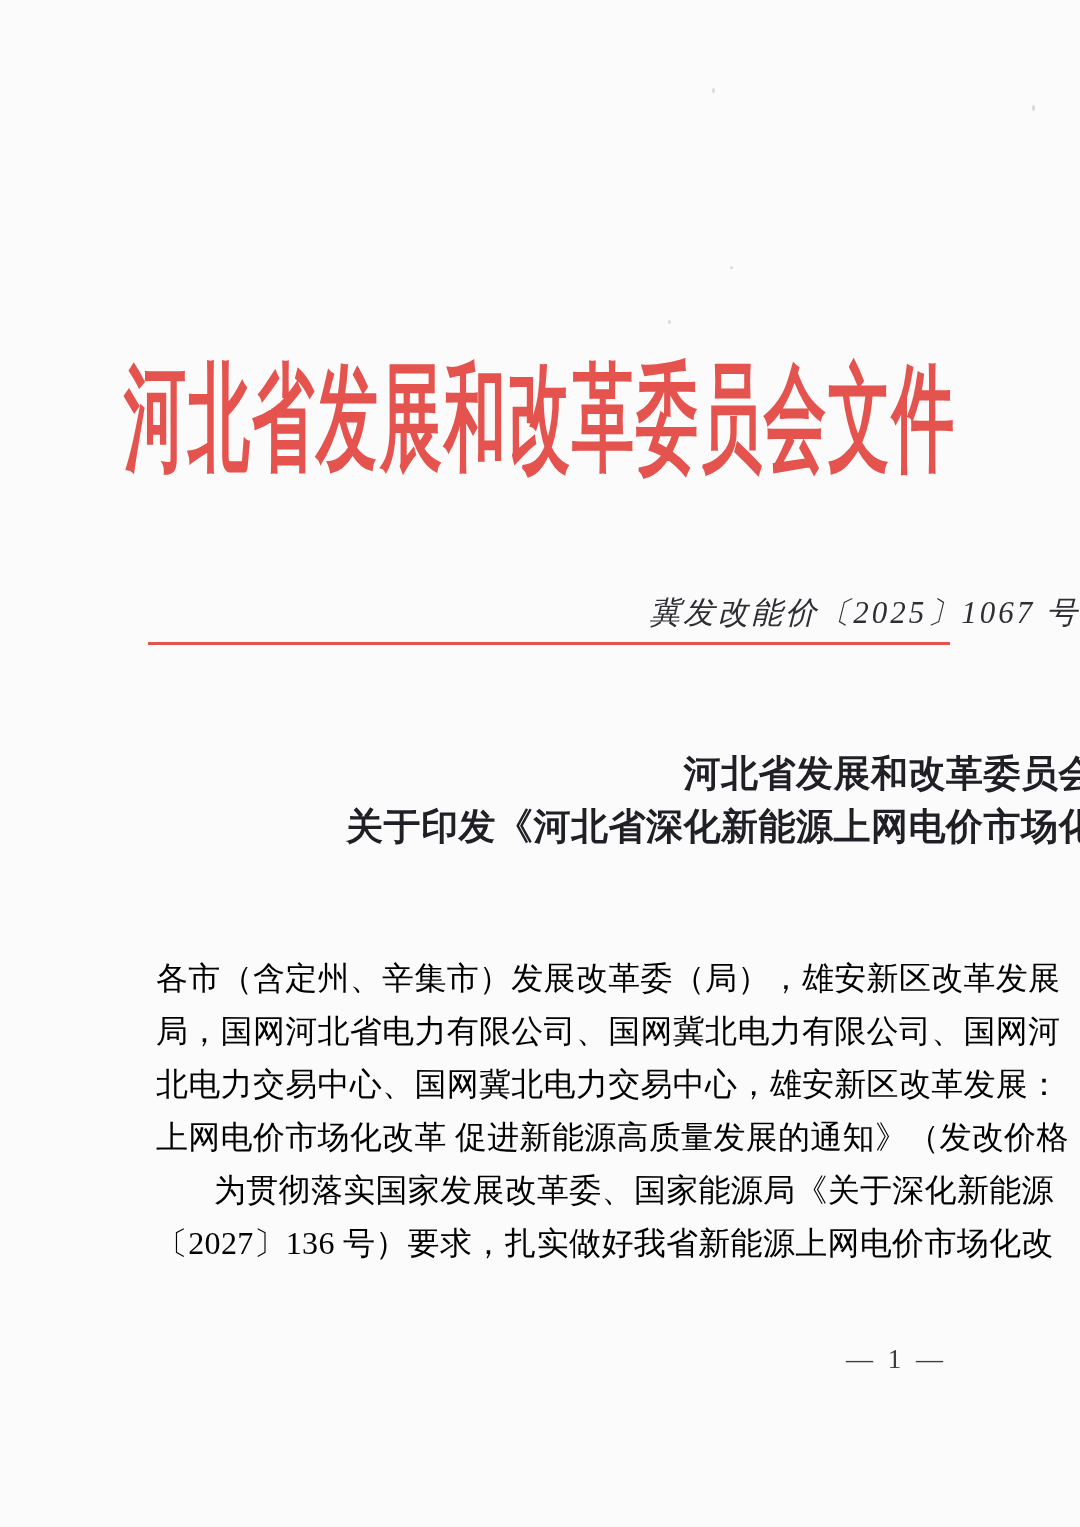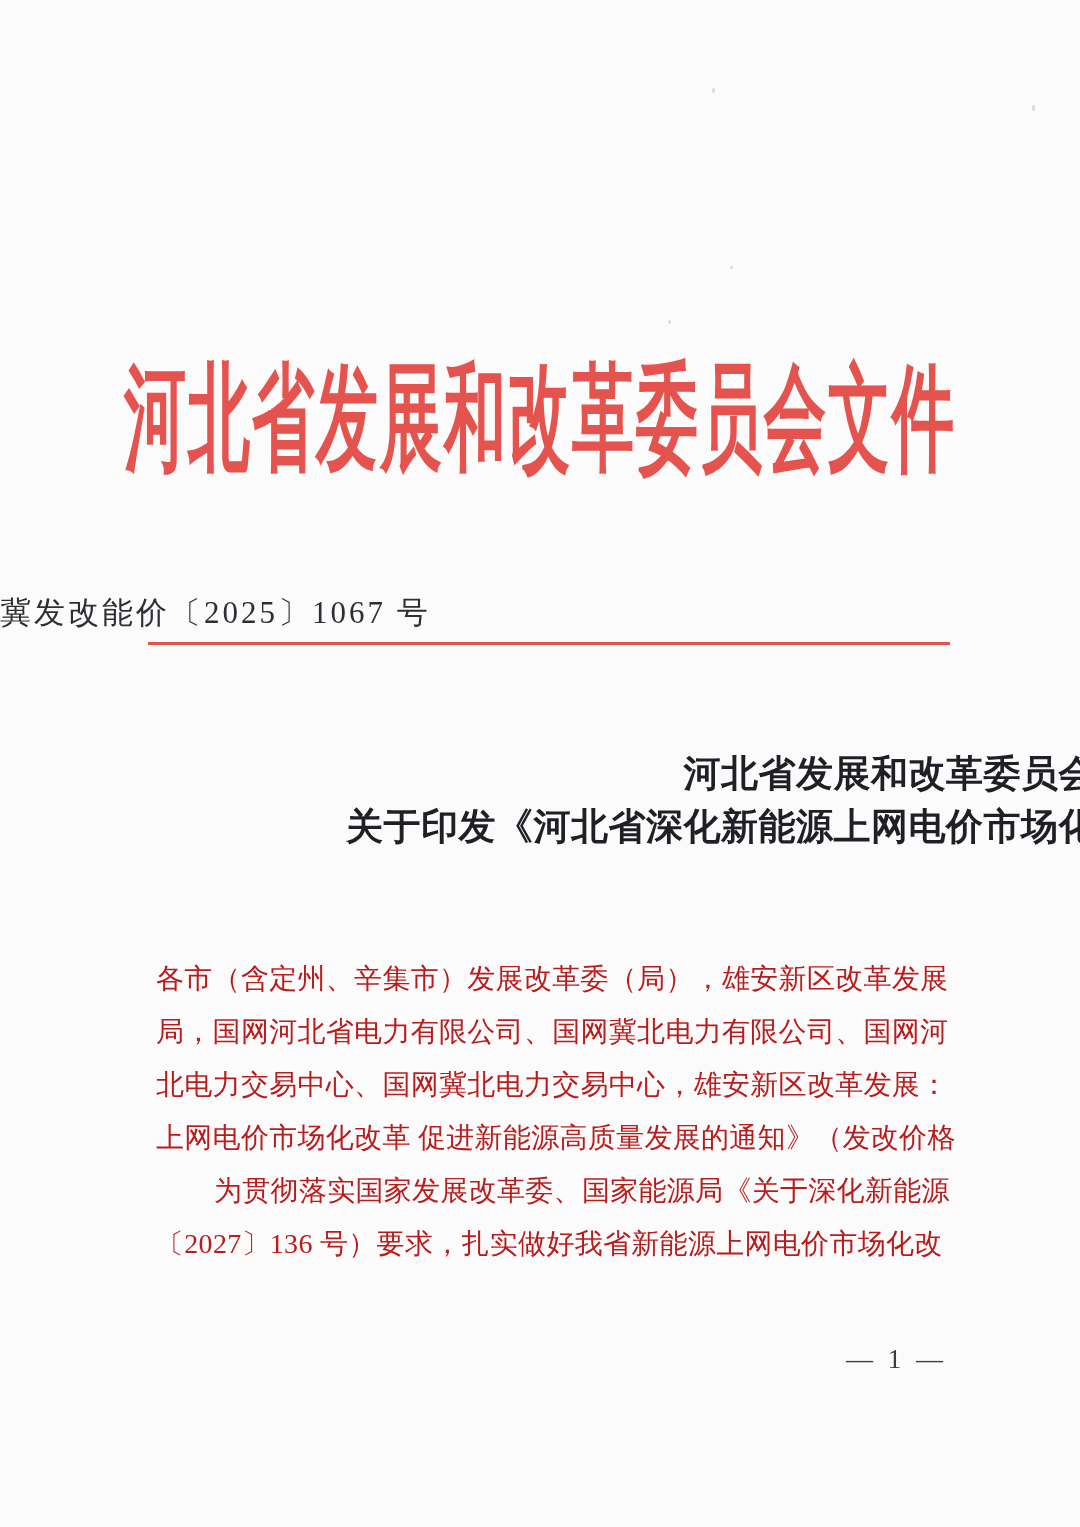--- a/index.html
+++ b/index.html
@@ -42,25 +42,26 @@
     transform-origin: top center;
     line-height: 62px;
   }
 
   
   .doc-number {
     position: absolute;
     top: 592px;
     left: 0;
     width: 100%;
-    text-align: left;
+    text-align: right;
     font-size: 31px;
     letter-spacing: 3px;
     color: #2e2e34;
     white-space: nowrap;
+    font-style: italic;
   }
 
   
   .red-divider {
     position: absolute;
     top: 642px;
     left: 148px;
     width: 802px;
     height: 3px;
     background: var(--red, #e5534e);
@@ -80,24 +81,24 @@
     color: #1f1f25;
   }
   .notice-title .line { white-space: nowrap; }
 
   
   .body-text {
     position: absolute;
     top: 952px;
     left: 156px;
     width: 800px;
-    font-size: 28px;
+    font-size: 32px;
     line-height: 53px;
     letter-spacing: 0.3px;
-    color: #b91c1c;
+    color: #000000;
   }
   .body-text .line { white-space: nowrap; }
   .body-text .indent { padding-left: 58px; }
 
   
   .page-number {
     position: absolute;
     top: 1344px;
     left: 846px;
     font-size: 27px;

